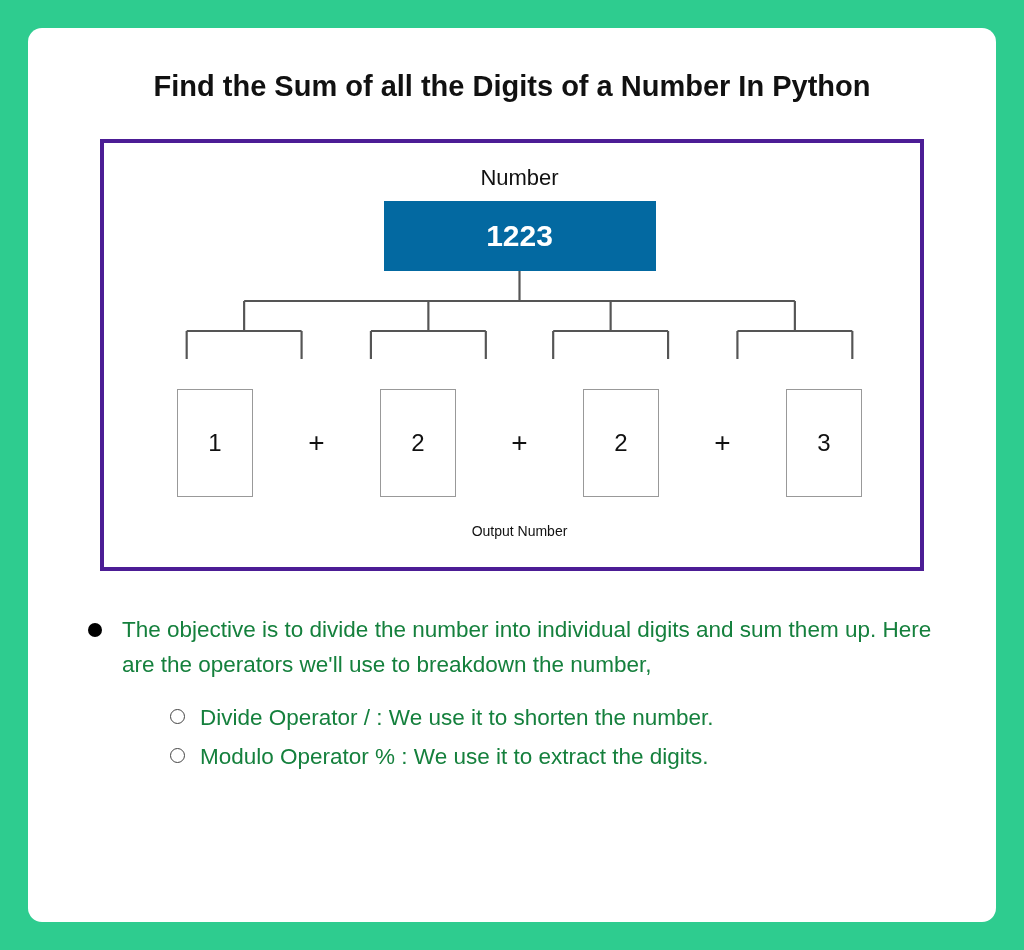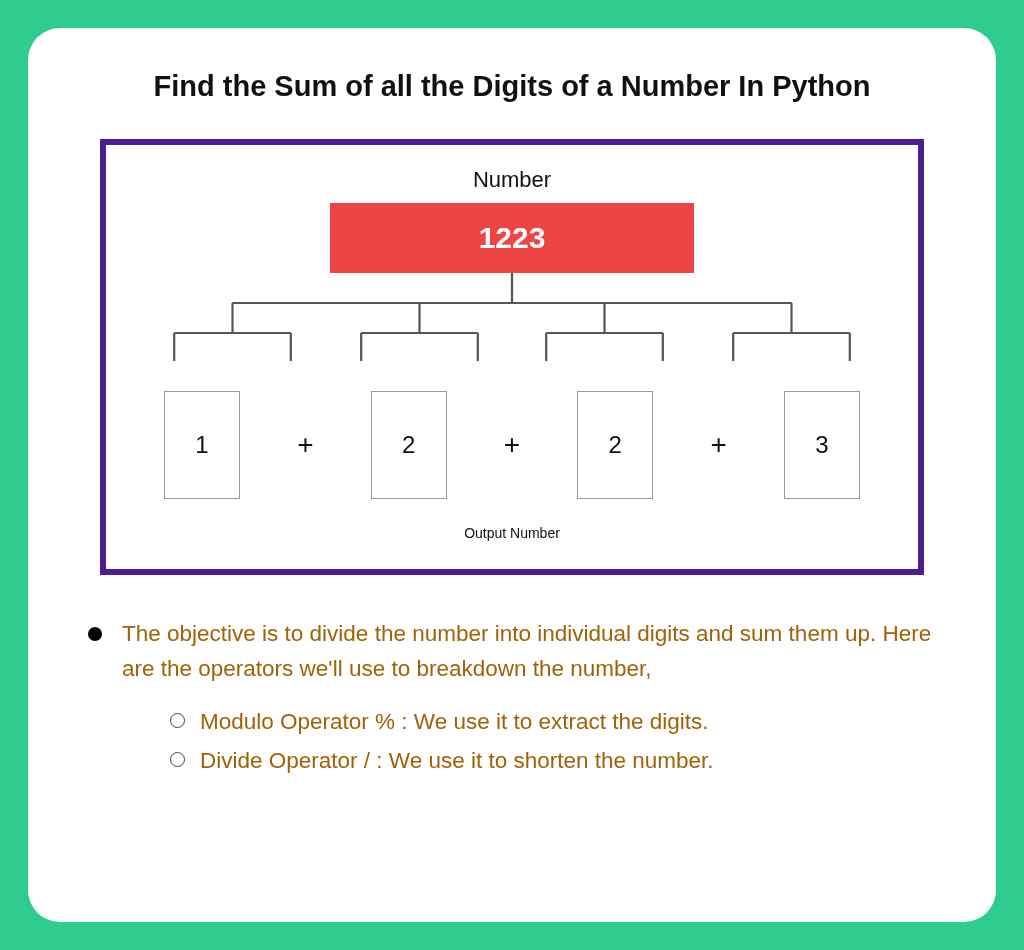--- a/index.html
+++ b/index.html
@@ -5,50 +5,50 @@
 * { box-sizing: border-box; margin: 0; padding: 0; }
 body {
   background: #2ecc8f;
   font-family: "Segoe UI", Arial, sans-serif;
   width: 1024px;
   height: 950px;
   padding: 28px;
 }
 .card {
   background: #fff;
-  border-radius: 32px;
+  border-radius: 14px;
   width: 100%;
   height: 100%;
   padding: 42px 52px 40px 52px;
   color: #111;
 }
 .title {
   font-size: 29px;
   font-weight: 700;
   text-align: center;
   margin-bottom: 36px;
 }
 .diagram-frame {
-  border: 6px solid #4c1d95;
+  border: 4px solid #4c1d95;
   margin: 6px 20px 42px 20px;
-  padding: 22px 34px 28px 34px;
+  padding: 22px 34px 28px 49px;
 }
 .number-label {
   text-align: center;
   font-size: 22px;
   font-weight: 500;
   margin-bottom: 10px;
 }
 .number-box {
-  background: #ef4444;
+  background: #0369a1;
   color: #fff;
   font-size: 30px;
   font-weight: 700;
   text-align: center;
-  width: 364px;
+  width: 272px;
   padding: 18px 0;
   margin: 0 auto;
 }
 .tree {
   width: 100%;
   height: 120px;
 }
 .digits-row {
   display: flex;
   justify-content: space-between;
@@ -73,21 +73,21 @@
 .output-label {
   text-align: center;
   font-size: 14px;
   font-weight: 500;
   margin-top: 26px;
 }
 .bullets {
   list-style: none;
   font-size: 22.5px;
   line-height: 1.55;
-  color: #a16207;
+  color: #15803d;
 }
 .bullets > li {
   position: relative;
   padding-left: 42px;
   margin-bottom: 26px;
 }
 .bullets > li::before {
   content: "";
   position: absolute;
   left: 8px;
@@ -172,19 +172,19 @@
       <div class="digit-box">3</div>
     </div>
 
     <div class="output-label">Output Number</div>
   </div>
 
   <ul class="bullets">
     <li>
       <span>The objective is to divide the number into individual digits and sum them up. Here are the operators we'll use to breakdown the number,</span>
       <ul class="sublist">
+        <li>Divide Operator / : We use it to shorten the number.</li>
         <li>Modulo Operator % : We use it to extract the digits.</li>
-        <li>Divide Operator / : We use it to shorten the number.</li>
       </ul>
     </li>
   </ul>
 
 </div>
 
 </body></html>

